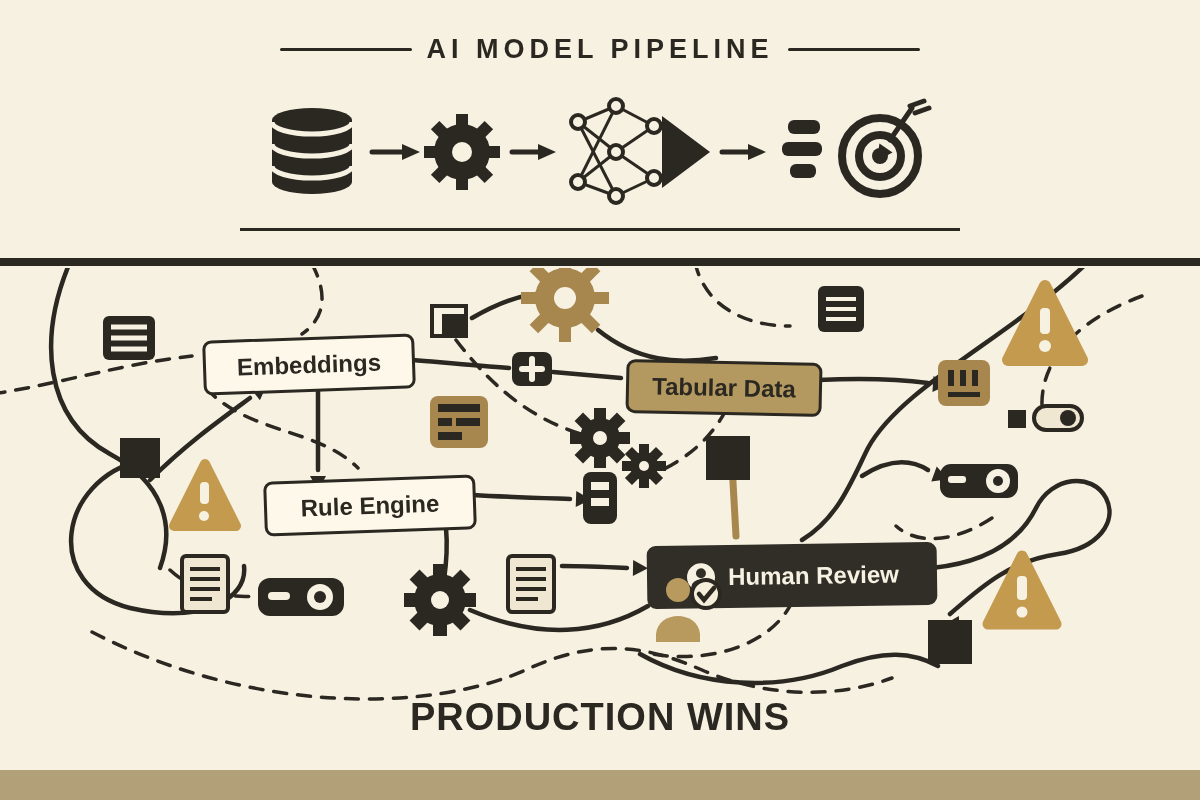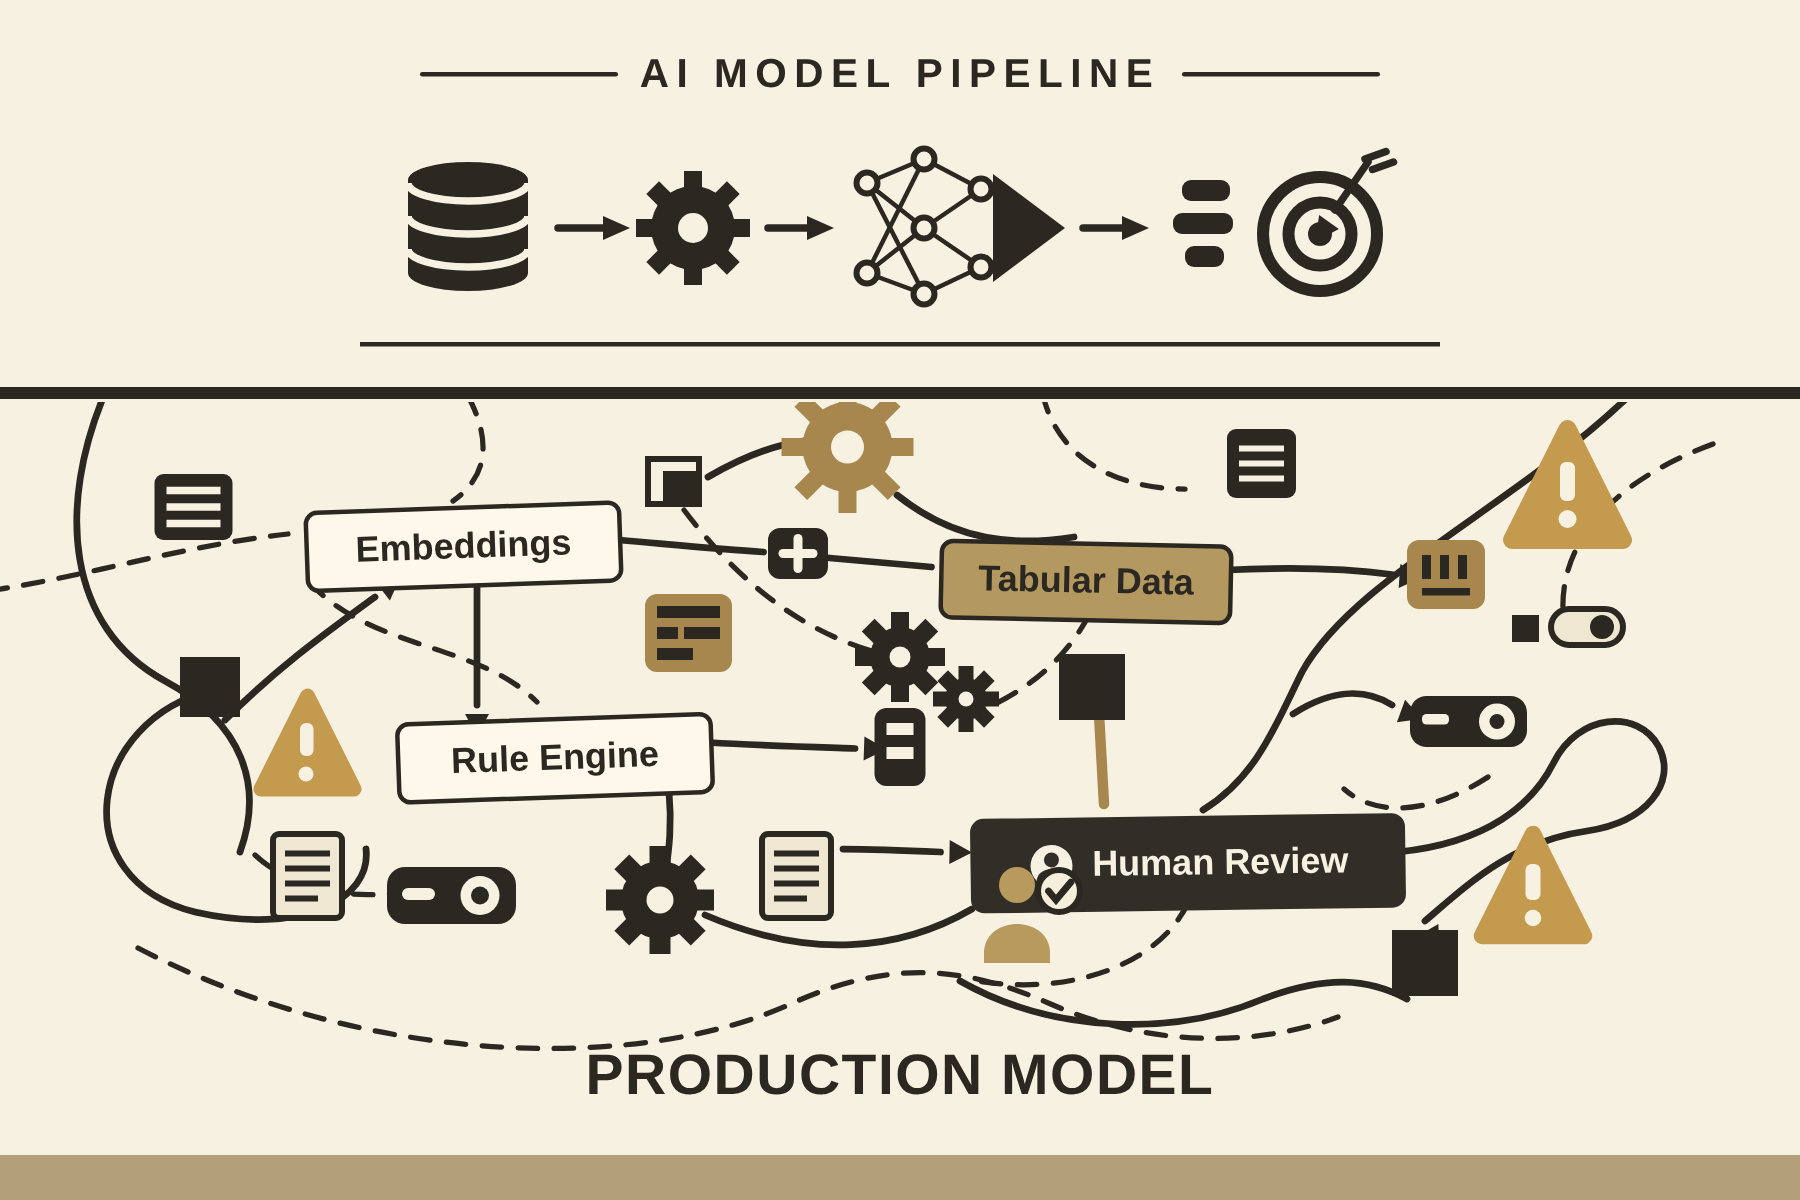--- a/index.html
+++ b/index.html
@@ -323,16 +323,16 @@
     <g>
       <circle cx="38" cy="42" r="12" fill="#b99a5e"></circle>
       <path d="M16,86 C18,62 58,62 60,86 L60,94 L16,94 Z" fill="#b99a5e"></path>
     </g>
     <g>
       <circle cx="66" cy="46" r="14" fill="#f5eedb" stroke="#2b2822" stroke-width="4"></circle>
       <path d="M59,46 l5,6 l10,-12" stroke="#2b2822" stroke-width="4.5" fill="none" stroke-linecap="round"></path>
     </g>
   </svg>
 
-  <div id="caption">PRODUCTION MODEL</div>
+  <div id="caption">PRODUCTION WINS</div>
 
   <div class="footer-bar"></div>
 </div>
 
 </body></html>

